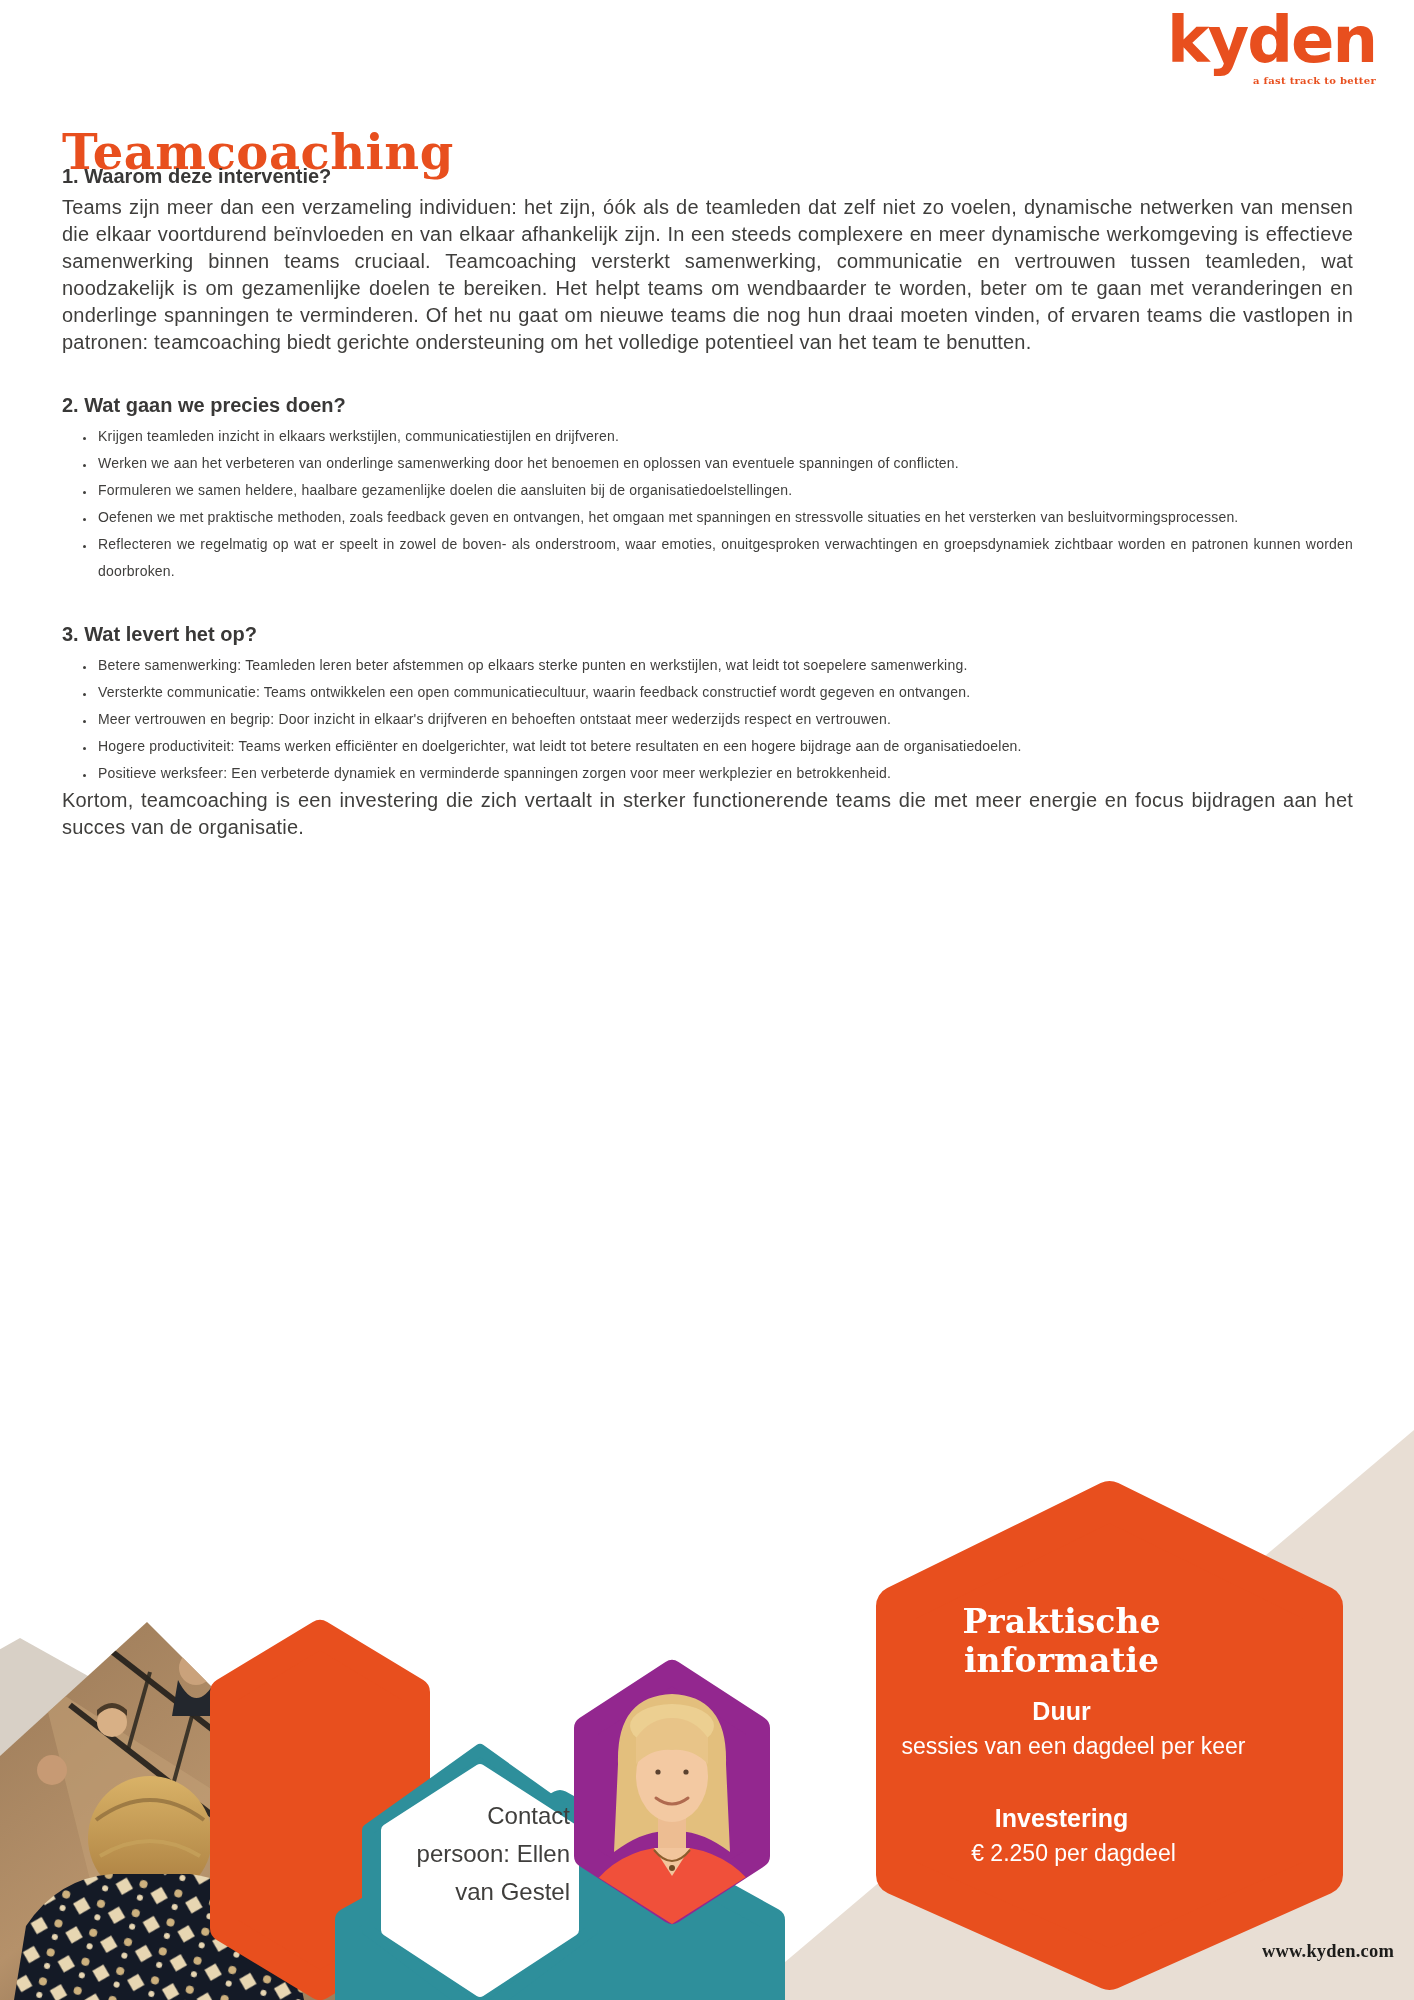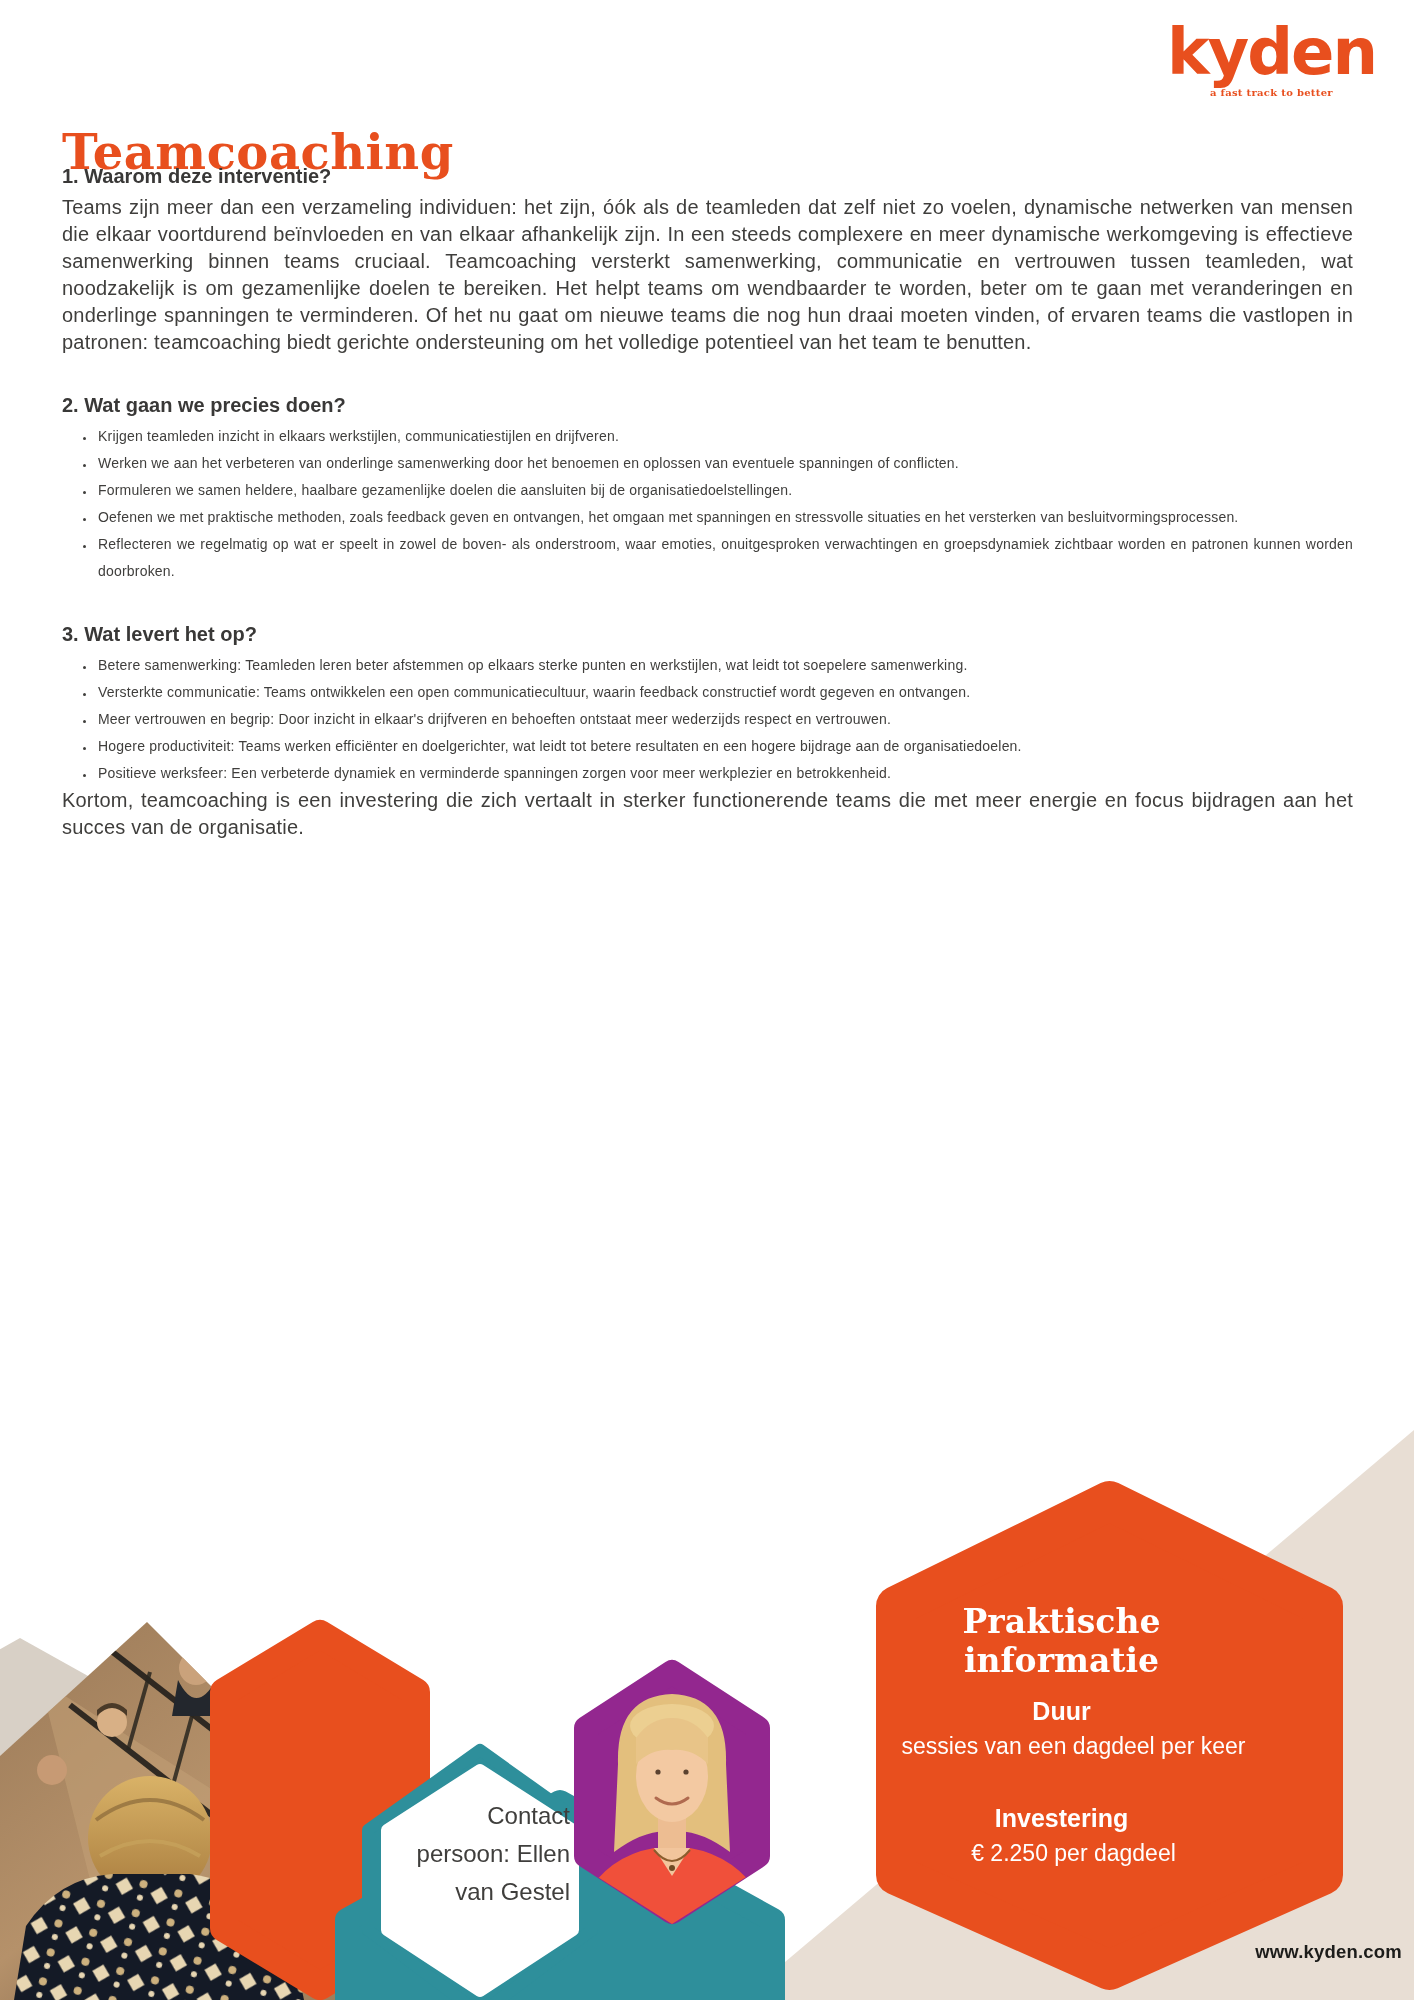--- a/index.html
+++ b/index.html
@@ -2,21 +2,21 @@
 <html><head>
 <meta charset="utf-8">
 <style>
   html,body{margin:0;padding:0;background:#ffffff;}
   #page{
     position:relative;width:1414px;height:2000px;margin:0 auto;
     background:#ffffff;overflow:hidden;
     font-family:"Liberation Sans", sans-serif;color:#3f3e3c;
   }
   
-  .logo-block{position:absolute;top:20px;right:38px;text-align:center;}
+  .logo-block{position:absolute;top:8px;right:38px;text-align:right;}
   .logo-word{
     font-family:"DejaVu Sans", sans-serif;font-weight:bold;font-size:64px;
     line-height:1;letter-spacing:-2px;color:#E84F1E;
   }
   .logo-tagline{
     font-family:"DejaVu Serif", serif;font-weight:bold;font-size:10px;
     color:#E84F1E;margin-top:3px;letter-spacing:0.3px;
   }
   .page-title{
     position:absolute;top:95px;left:62px;
@@ -60,23 +60,24 @@
     position:absolute;left:0;width:100%;font-size:25px;font-weight:bold;
   }
   .practical .p-value{
     position:absolute;left:0;width:100%;font-size:23px;padding-left:12px;
   }
   .p-duur-label{top:216px;}
   .p-duur-value{top:252px;}
   .p-inv-label{top:323px;}
   .p-inv-value{top:359px;}
   .website{
-    position:absolute;top:1941px;right:12px;
+    position:absolute;top:1941px;right:20px;
     font-size:18.5px;font-weight:bold;color:#1c1c1a;letter-spacing:0.2px;
     text-decoration:none;
+    font-family:Liberation Serif, serif;
   }
 </style>
 </head>
 <body>
 
 <div id="page">
 
   <div class="logo-block">
     <div class="logo-word">kyden</div>
     <div class="logo-tagline">a fast track to better</div>

